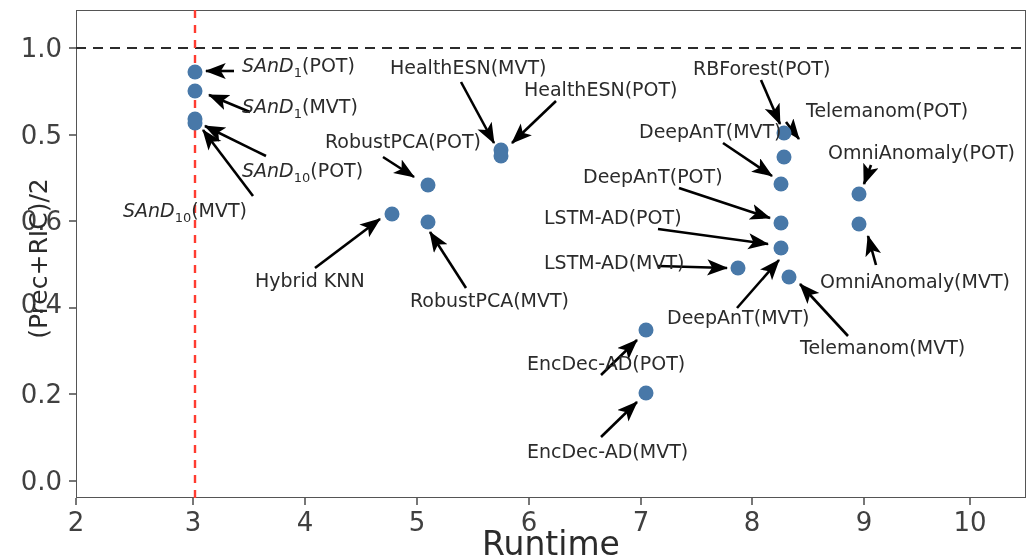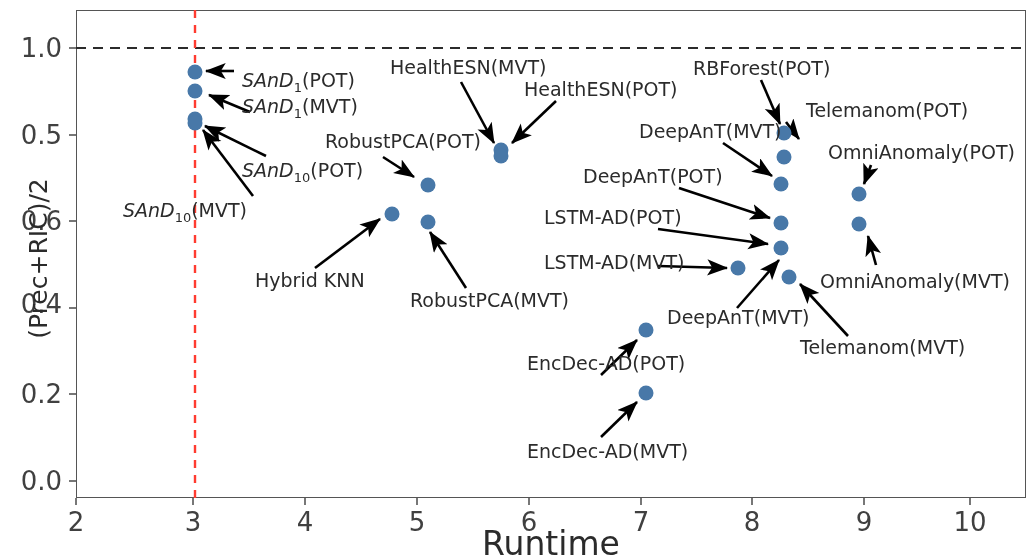--- a/index.html
+++ b/index.html
@@ -123,21 +123,21 @@
   <div class="pt" style="left:784px;top:133px"></div>
   <div class="pt" style="left:784px;top:157px"></div>
   <div class="pt" style="left:781px;top:184px"></div>
   <div class="pt" style="left:781px;top:223px"></div>
   <div class="pt" style="left:781px;top:248px"></div>
   <div class="pt" style="left:789px;top:277px"></div>
 
   <div class="pt" style="left:859px;top:194px"></div>
   <div class="pt" style="left:859px;top:224px"></div>
 
-  <div class="ann lft" style="left:242px;top:84px"><i>SAnD</i><sub>1</sub>(POT)</div>
+  <div class="ann lft" style="left:242px;top:69px"><i>SAnD</i><sub>1</sub>(POT)</div>
   <div class="ann lft" style="left:242px;top:110px"><i>SAnD</i><sub>1</sub>(MVT)</div>
   <div class="ann lft" style="left:242px;top:174px"><i>SAnD</i><sub>10</sub>(POT)</div>
   <div class="ann rgt" style="left:247px;top:214px"><i>SAnD</i><sub>10</sub>(MVT)</div>
 
   <div class="ann lft" style="left:325px;top:141px">RobustPCA(POT)</div>
   <div class="ann lft" style="left:255px;top:280px">Hybrid KNN</div>
   <div class="ann lft" style="left:410px;top:300px">RobustPCA(MVT)</div>
   <div class="ann lft" style="left:390px;top:67px">HealthESN(MVT)</div>
   <div class="ann lft" style="left:693px;top:68px">RBForest(POT)</div>
   <div class="ann lft" style="left:524px;top:89px">HealthESN(POT)</div>

